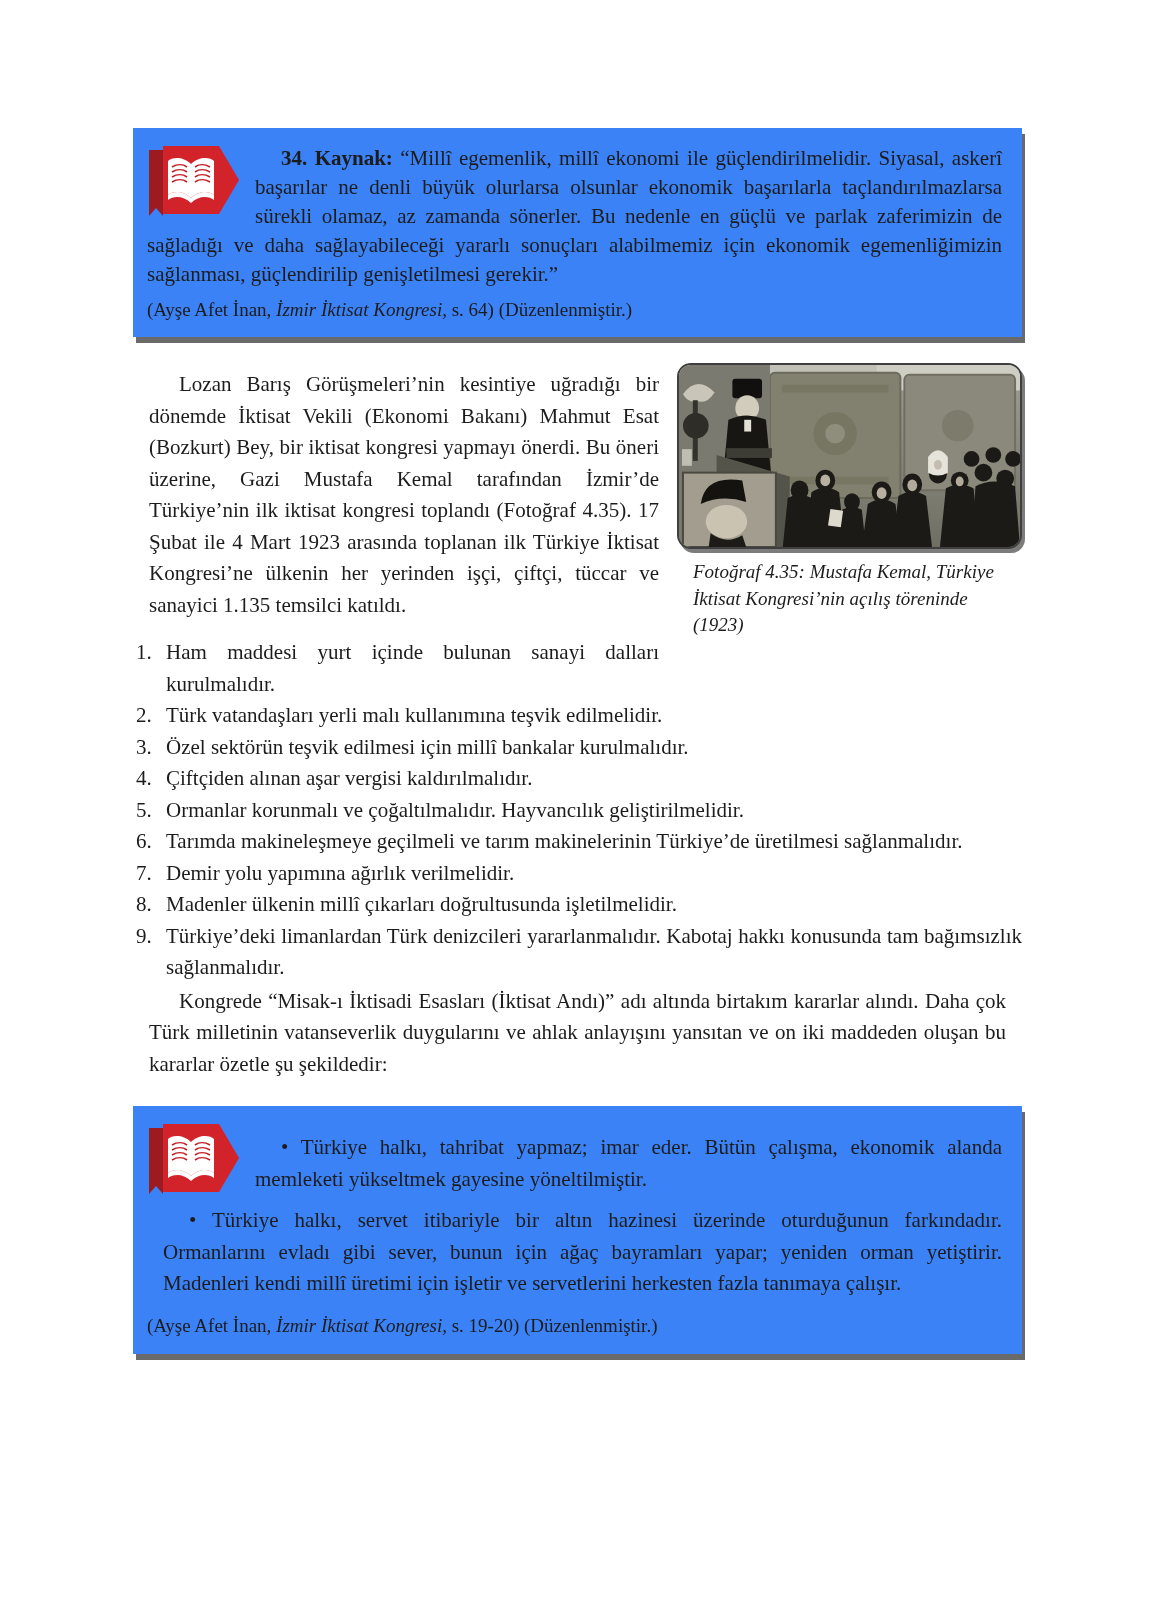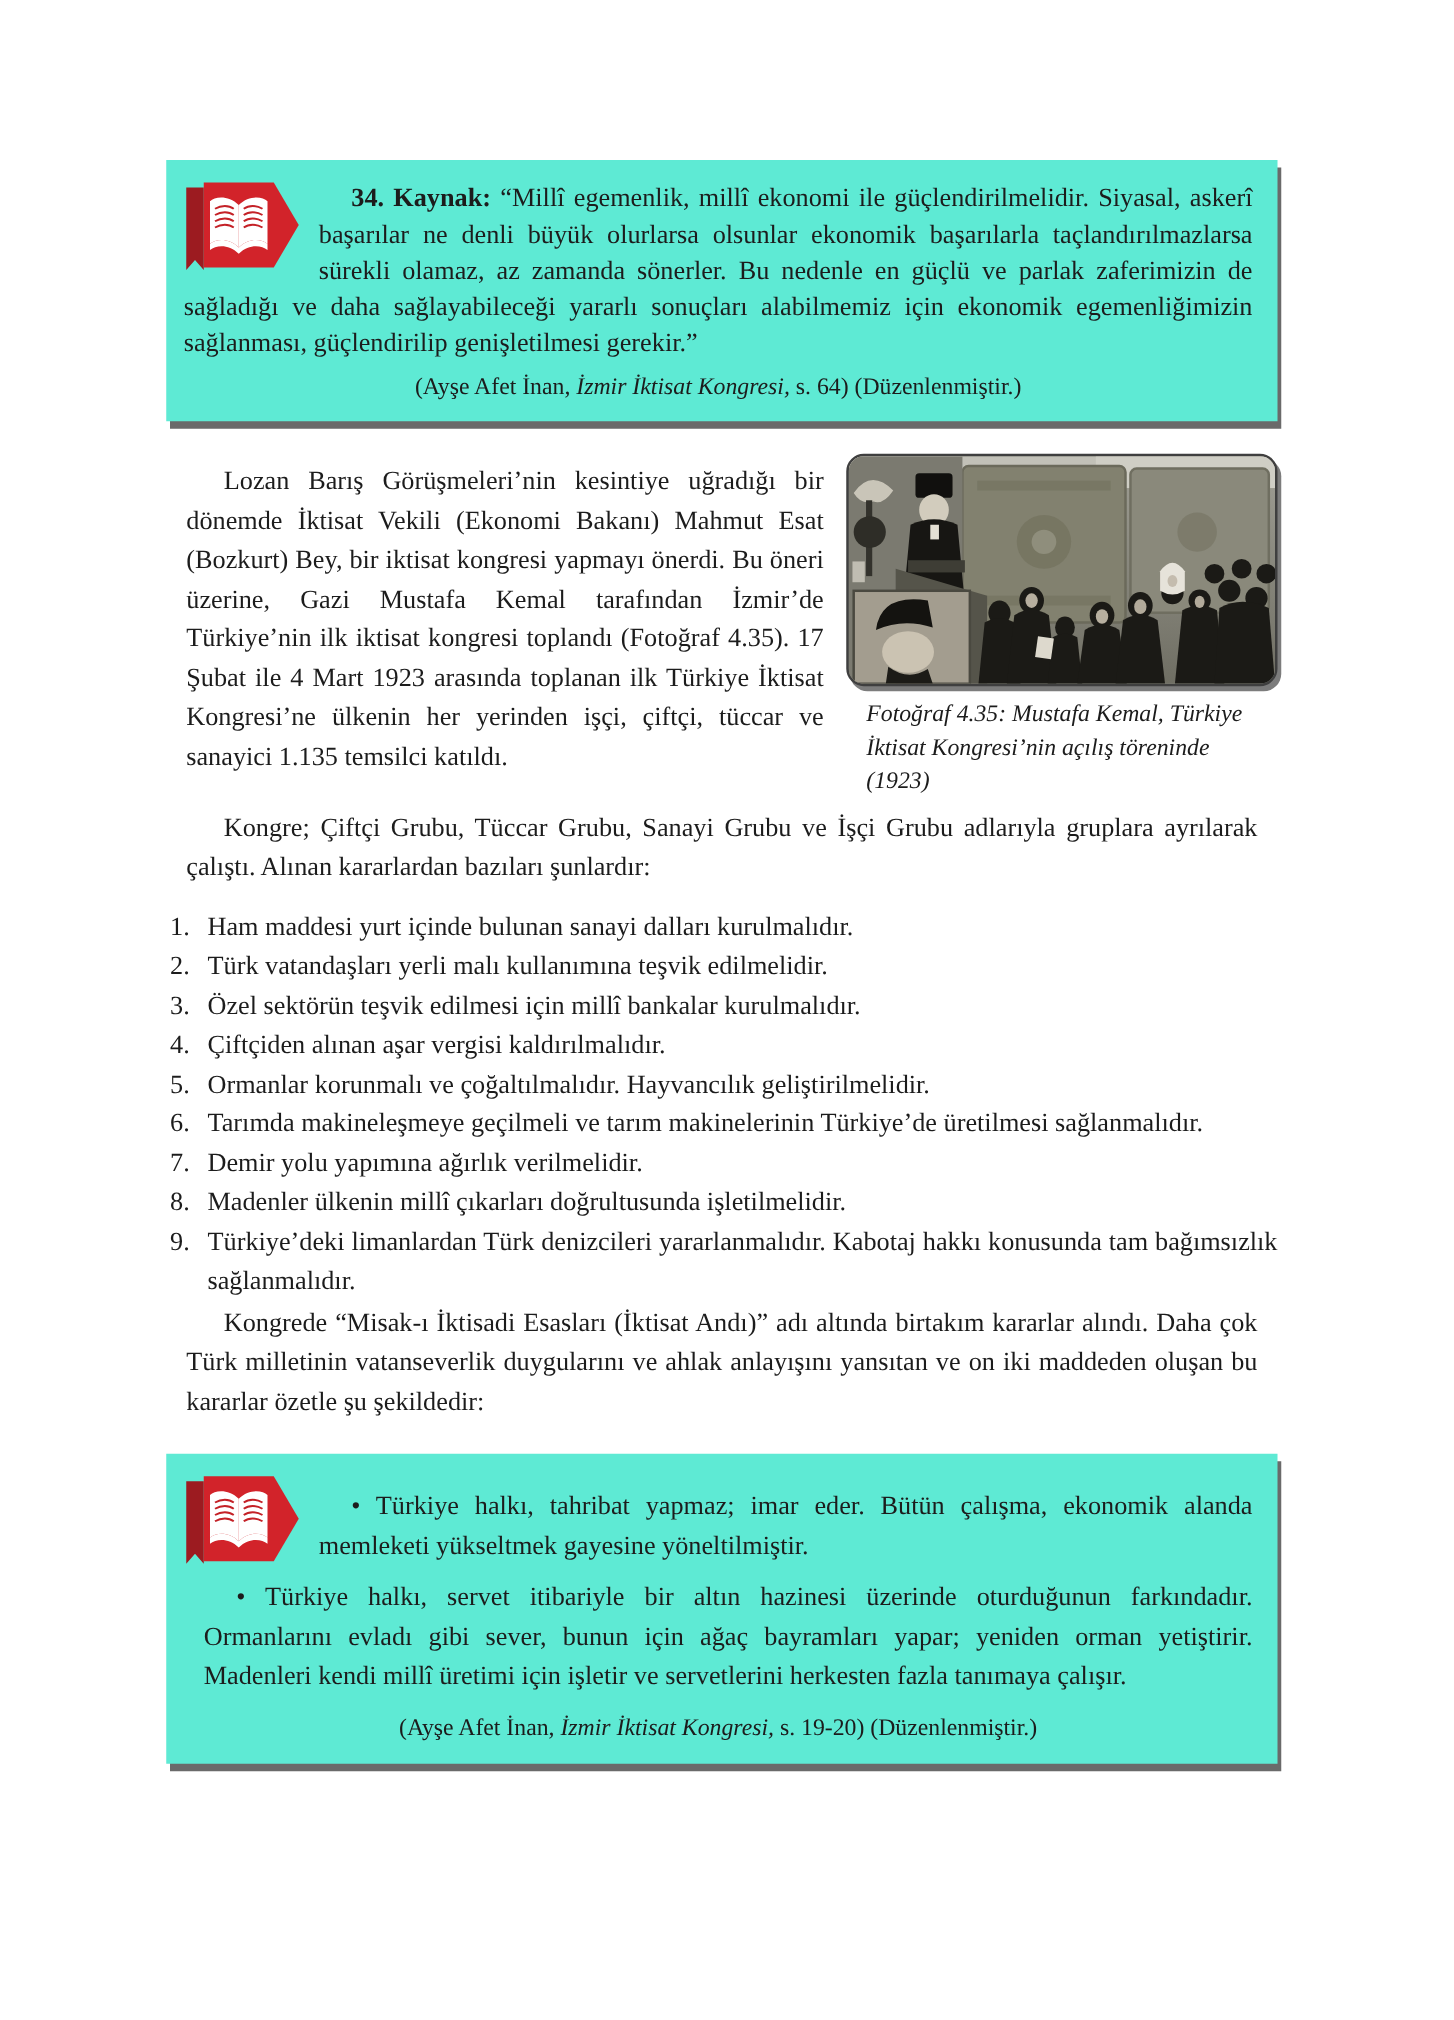--- a/index.html
+++ b/index.html
@@ -7,32 +7,32 @@
     width:1163px; min-height:1616px;
     background:#ffffff;
     font-family:"Liberation Serif", serif;
     color:#1c1c1c;
     -webkit-font-smoothing:antialiased;
   }
   .content { margin-left:133px; width:889px; }
 
   
   .source-box {
-    background:#5eead4;
+    background:#3b82f6;
     box-shadow:3px 6px 0 #6a6a6a;
     padding:16px 20px 14px 14px;
     font-size:21px;
     line-height:1.38;
     text-align:justify;
   }
   .book-icon { float:left; width:98px; height:82px; margin:-4px 12px 2px -2px; }
   .book-icon svg { display:block; width:100%; height:100%; }
   .box-lead  { margin:0; text-indent:26px; }
   .box-item  { margin:8px 0 0 16px; text-indent:26px; }
-  .citation  { margin:8px 0 0 0; text-align:center; font-size:19px; text-indent:0; }
+  .citation  { margin:8px 0 0 0; text-align:left; font-size:19px; text-indent:0; }
   .citation .cite-title { font-style:italic; }
   .box-label { font-weight:bold; }
 
   #box34 { margin-top:128px; }
   #box35 { margin-top:26px; line-height:1.5; }
   #box35 .box-item { margin-top:10px; }
   #box35 .citation { margin-top:12px; }
 
   
   .main-section { margin-top:32px; font-size:21px; }
@@ -154,21 +154,20 @@
           <ellipse cx="236" cy="123" rx="5" ry="6" fill="#b2aa9a"></ellipse>
           <ellipse cx="284" cy="119" rx="4" ry="5" fill="#b2aa9a"></ellipse>
           <ellipse cx="262" cy="102" rx="4" ry="5" fill="#c4bcae"></ellipse>
         </svg>
       </div>
       <figcaption>Fotoğraf 4.35: Mustafa Kemal, Türkiye İktisat Kongresi’nin açılış töreninde (1923)</figcaption>
     </figure>
 
     <p class="para intro-para">Lozan Barış Görüşmeleri’nin kesintiye uğradığı bir dönemde İktisat Vekili (Ekonomi Bakanı) Mahmut Esat (Bozkurt) Bey, bir iktisat kongresi yapmayı önerdi. Bu öneri üzerine, Gazi Mustafa Kemal tarafından İzmir’de Türkiye’nin ilk iktisat kongresi toplandı (Fotoğraf 4.35). 17 Şubat ile 4 Mart 1923 arasında toplanan ilk Türkiye İktisat Kongresi’ne ülkenin her yerinden işçi, çiftçi, tüccar ve sanayici 1.135 temsilci katıldı.</p>
 
-    <p class="para groups-para">Kongre; Çiftçi Grubu, Tüccar Grubu, Sanayi Grubu ve İşçi Grubu adlarıyla gruplara ayrılarak çalıştı. Alınan kararlardan bazıları şunlardır:</p>
 
     <ol class="decisions">
       <li>Ham maddesi yurt içinde bulunan sanayi dalları kurulmalıdır.</li>
       <li>Türk vatandaşları yerli malı kullanımına teşvik edilmelidir.</li>
       <li>Özel sektörün teşvik edilmesi için millî bankalar kurulmalıdır.</li>
       <li>Çiftçiden alınan aşar vergisi kaldırılmalıdır.</li>
       <li>Ormanlar korunmalı ve çoğaltılmalıdır. Hayvancılık geliştirilmelidir.</li>
       <li>Tarımda makineleşmeye geçilmeli ve tarım makinelerinin Türkiye’de üretilmesi sağlanmalıdır.</li>
       <li>Demir yolu yapımına ağırlık verilmelidir.</li>
       <li>Madenler ülkenin millî çıkarları doğrultusunda işletilmelidir.</li>

